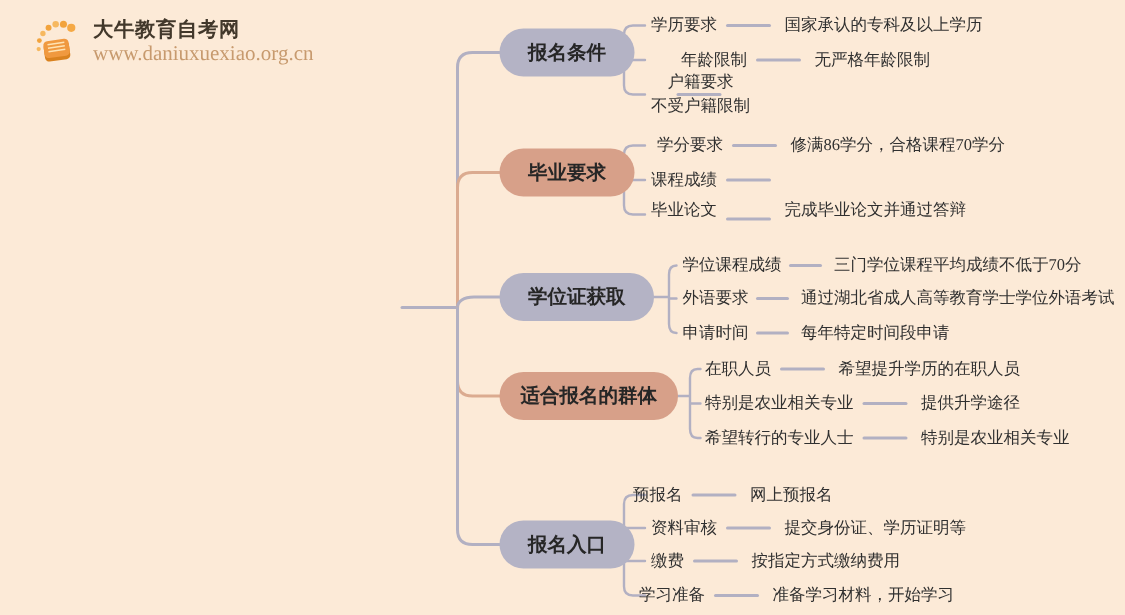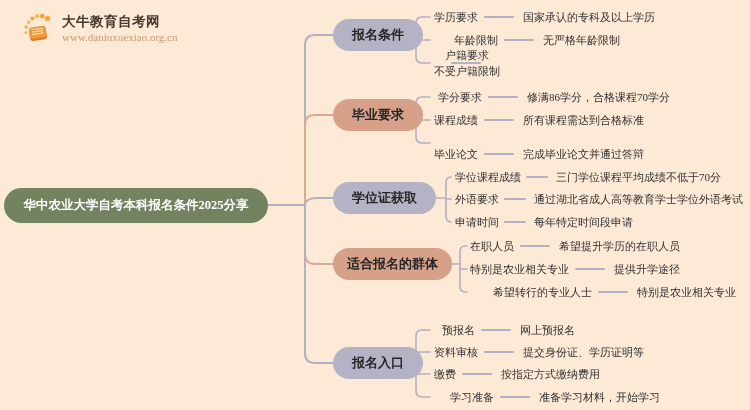--- a/index.html
+++ b/index.html
@@ -9,21 +9,21 @@
     font-family:Liberation Serif, serif;
   }
   svg.connectors{position:absolute;left:0;top:0;width:750px;height:410px;}
   svg.connectors path{fill:none;stroke-linecap:round;}
   .pg{stroke:var(--line-gray,#b2b0c2);}
   .ps{stroke:var(--line-salmon,#dbab90);}
   .w2{stroke-width:2px;} .w16{stroke-width:1.6px;}
 
   .logo{position:absolute;left:22px;top:11px;display:flex;align-items:center;gap:6px;}
   .logo-title{font-size:13.5px;font-weight:bold;color:#42382b;letter-spacing:.5px;line-height:15px;}
-  .logo-url{font-size:11px;color:#c79a6e;margin-top:2px;}
+  .logo-url{font-size:14px;color:#c79a6e;margin-top:2px;}
 
   .central{
     position:absolute;left:4px;top:188px;width:264px;height:35px;
     background:var(--node-green,#738360);border-radius:18px;
     color:#ffffff;font-weight:bold;font-size:12.5px;
     display:flex;align-items:center;justify-content:center;white-space:nowrap;
   }
 
   .bubble{
     position:absolute;transform:translateY(-50%);
@@ -85,21 +85,20 @@
         <rect x="8" y="16.5" width="18" height="12" rx="3" fill="var(--logo-orange,#f0993f)"></rect>
         <path d="M11 19 H23 M11 21.5 H23 M11 24 H23" stroke="#ffe3b3" stroke-width="1.1" fill="none"></path>
       </g>
     </svg>
     <div>
       <div class="logo-title">大牛教育自考网</div>
       <div class="logo-url">www.daniuxuexiao.org.cn</div>
     </div>
   </div>
 
-  <div class="central">华中农业大学自考本科报名条件2025分享</div>
 
   <div class="bubble lav" style="left:333px;top:35px;">报名条件</div>
   <div class="bubble sal" style="left:333px;top:115px;">毕业要求</div>
   <div class="bubble lav" style="left:333px;top:198px;">学位证获取</div>
   <div class="bubble sal wide" style="left:333px;top:264px;">适合报名的群体</div>
   <div class="bubble lav" style="left:333px;top:363px;">报名入口</div>
 
   <div class="row" style="left:434px;top:17px;">
     <span class="lbl">学历要求</span>
     <span class="dash"></span>
@@ -117,23 +116,22 @@
   </div>
 
   <div class="row" style="left:438px;top:97px;">
     <span class="lbl">学分要求</span>
     <span class="dash"></span>
     <span class="desc">修满86学分，合格课程70学分</span>
   </div>
   <div class="row" style="left:434px;top:120px;">
     <span class="lbl">课程成绩</span>
     <span class="dash"></span>
-    <span class="desc">所有课程需达到合格标准</span>
   </div>
-  <div class="row" style="left:434px;top:154px;">
+  <div class="row" style="left:434px;top:140px;align-items:flex-end;">
     <span class="lbl">毕业论文</span>
     <span class="dash"></span>
     <span class="desc">完成毕业论文并通过答辩</span>
   </div>
 
   <div class="row tight" style="left:455px;top:177px;">
     <span class="lbl">学位课程成绩</span>
     <span class="dash"></span>
     <span class="desc">三门学位课程平均成绩不低于70分</span>
   </div>
@@ -151,40 +149,40 @@
   <div class="row" style="left:470px;top:246px;">
     <span class="lbl">在职人员</span>
     <span class="dash"></span>
     <span class="desc">希望提升学历的在职人员</span>
   </div>
   <div class="row" style="left:470px;top:269px;">
     <span class="lbl">特别是农业相关专业</span>
     <span class="dash"></span>
     <span class="desc">提供升学途径</span>
   </div>
-  <div class="row" style="left:470px;top:292px;margin-left:23px;">
+  <div class="row" style="left:470px;top:292px;">
     <span class="lbl">希望转行的专业人士</span>
     <span class="dash"></span>
     <span class="desc">特别是农业相关专业</span>
   </div>
 
-  <div class="row" style="left:442px;top:330px;">
+  <div class="row" style="left:422px;top:330px;">
     <span class="lbl">预报名</span>
     <span class="dash"></span>
     <span class="desc">网上预报名</span>
   </div>
   <div class="row" style="left:434px;top:352px;">
     <span class="lbl">资料审核</span>
     <span class="dash"></span>
     <span class="desc">提交身份证、学历证明等</span>
   </div>
   <div class="row" style="left:434px;top:374px;">
     <span class="lbl">缴费</span>
     <span class="dash"></span>
     <span class="desc">按指定方式缴纳费用</span>
   </div>
-  <div class="row" style="left:450px;top:397px;">
+  <div class="row" style="left:426px;top:397px;">
     <span class="lbl">学习准备</span>
     <span class="dash"></span>
     <span class="desc">准备学习材料，开始学习</span>
   </div>
 
 </div>
 
 </body></html>

